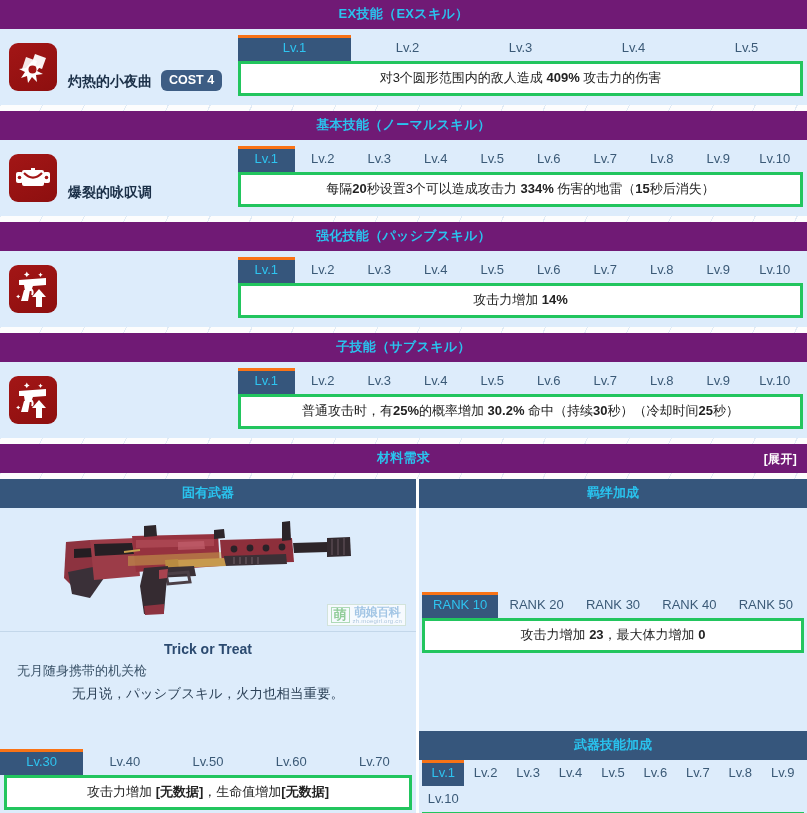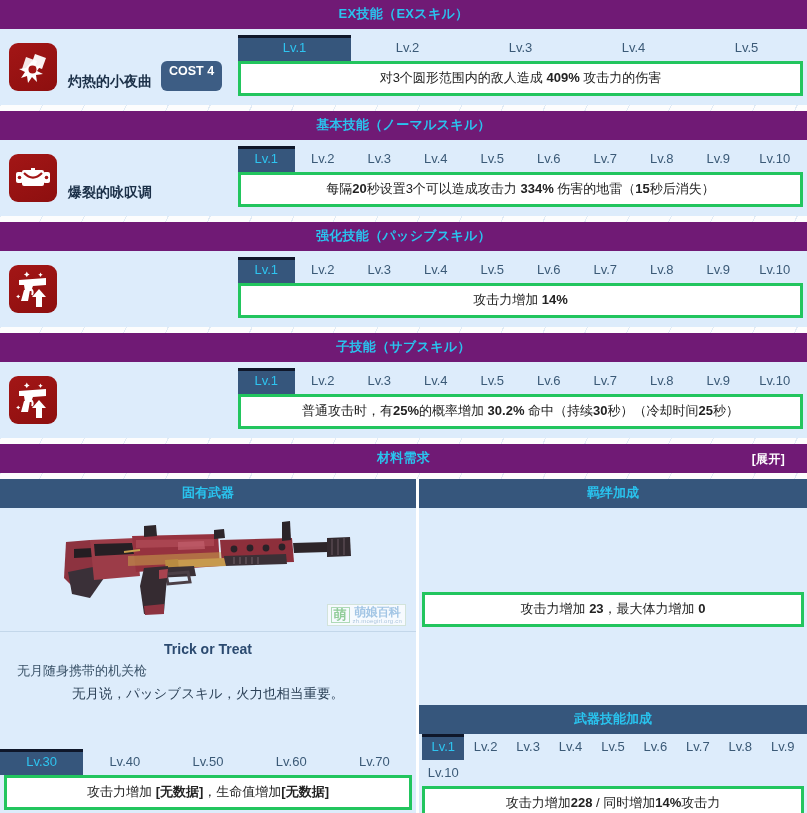--- a/index.html
+++ b/index.html
@@ -17,21 +17,21 @@
     color: #29c3ee;
     font-weight: bold;
     font-size: 13px;
     text-align: center;
     padding: 5px 0 6px 0;
     letter-spacing: .3px;
     position: relative;
   }
   .sec-header .right-link {
     position: absolute;
-    right: 22px;
+    right: 10px;
     top: 50%;
     transform: translateY(-50%);
     color: #ffffff;
     font-size: 12px;
     font-weight: bold;
   }
   .sec-body {
     background: #ddecfb;
     padding: 6px 0 9px 0;
     display: flex;
@@ -68,21 +68,21 @@
     color: #1b3048;
     font-weight: bold;
     white-space: nowrap;
   }
   .cost-badge {
     margin-left: 9px;
     background: #3d5d84;
     color: #ffffff;
     font-size: 12.5px;
     font-weight: bold;
-    padding: 3px 8px 13px 8px;
+    padding: 3px 8px 4px 8px;
     border-radius: 6px;
     white-space: nowrap;
   }
 
   
   .skill-right { flex: 1 1 auto; padding-right: 4px; }
   .tabs {
     display: flex;
     flex-wrap: wrap;
   }
@@ -90,21 +90,21 @@
     flex: 1 1 0;
     text-align: center;
     font-size: 13px;
     color: #3b5a77;
     padding: 5px 0 6px 0;
     white-space: nowrap;
   }
   .tab.active {
     background: #36567c;
     color: #2ec4f0;
-    border-top: 3px solid #0f172a;
+    border-top: 3px solid #f97316;
     padding-top: 2px;
     font-weight: normal;
   }
   .desc {
     background: #ffffff;
     border: 3px solid #22c55e;
     text-align: center;
     font-size: 13px;
     color: #222;
     padding: 5px 4px 6px 4px;
@@ -444,20 +444,27 @@
     </div>
     <div class="bottom-fill"></div>
   </div>
 
   <div class="col-right">
     <div class="col-head">羁绊加成</div>
 
     <div class="right-pad"></div>
 
     <div class="rank-wrap">
+      <div class="tabs tabs-5" id="bond-tabs">
+          <div class="tab active">RANK 10</div>
+          <div class="tab">RANK 20</div>
+          <div class="tab">RANK 30</div>
+          <div class="tab">RANK 40</div>
+          <div class="tab">RANK 50</div>
+        </div>
       <div class="desc" id="bond-desc">攻击力增加 <b>23</b>，最大体力增加 <b>0</b></div>
     </div>
 
     <div class="right-pad" style="height:72px"></div>
 
     <div class="col-head wsk-head">武器技能加成</div>
     <div class="wsk-wrap">
       <div class="tabs tabs-9" id="wsk-tabs">
           <div class="tab active">Lv.1</div>
           <div class="tab">Lv.2</div>

